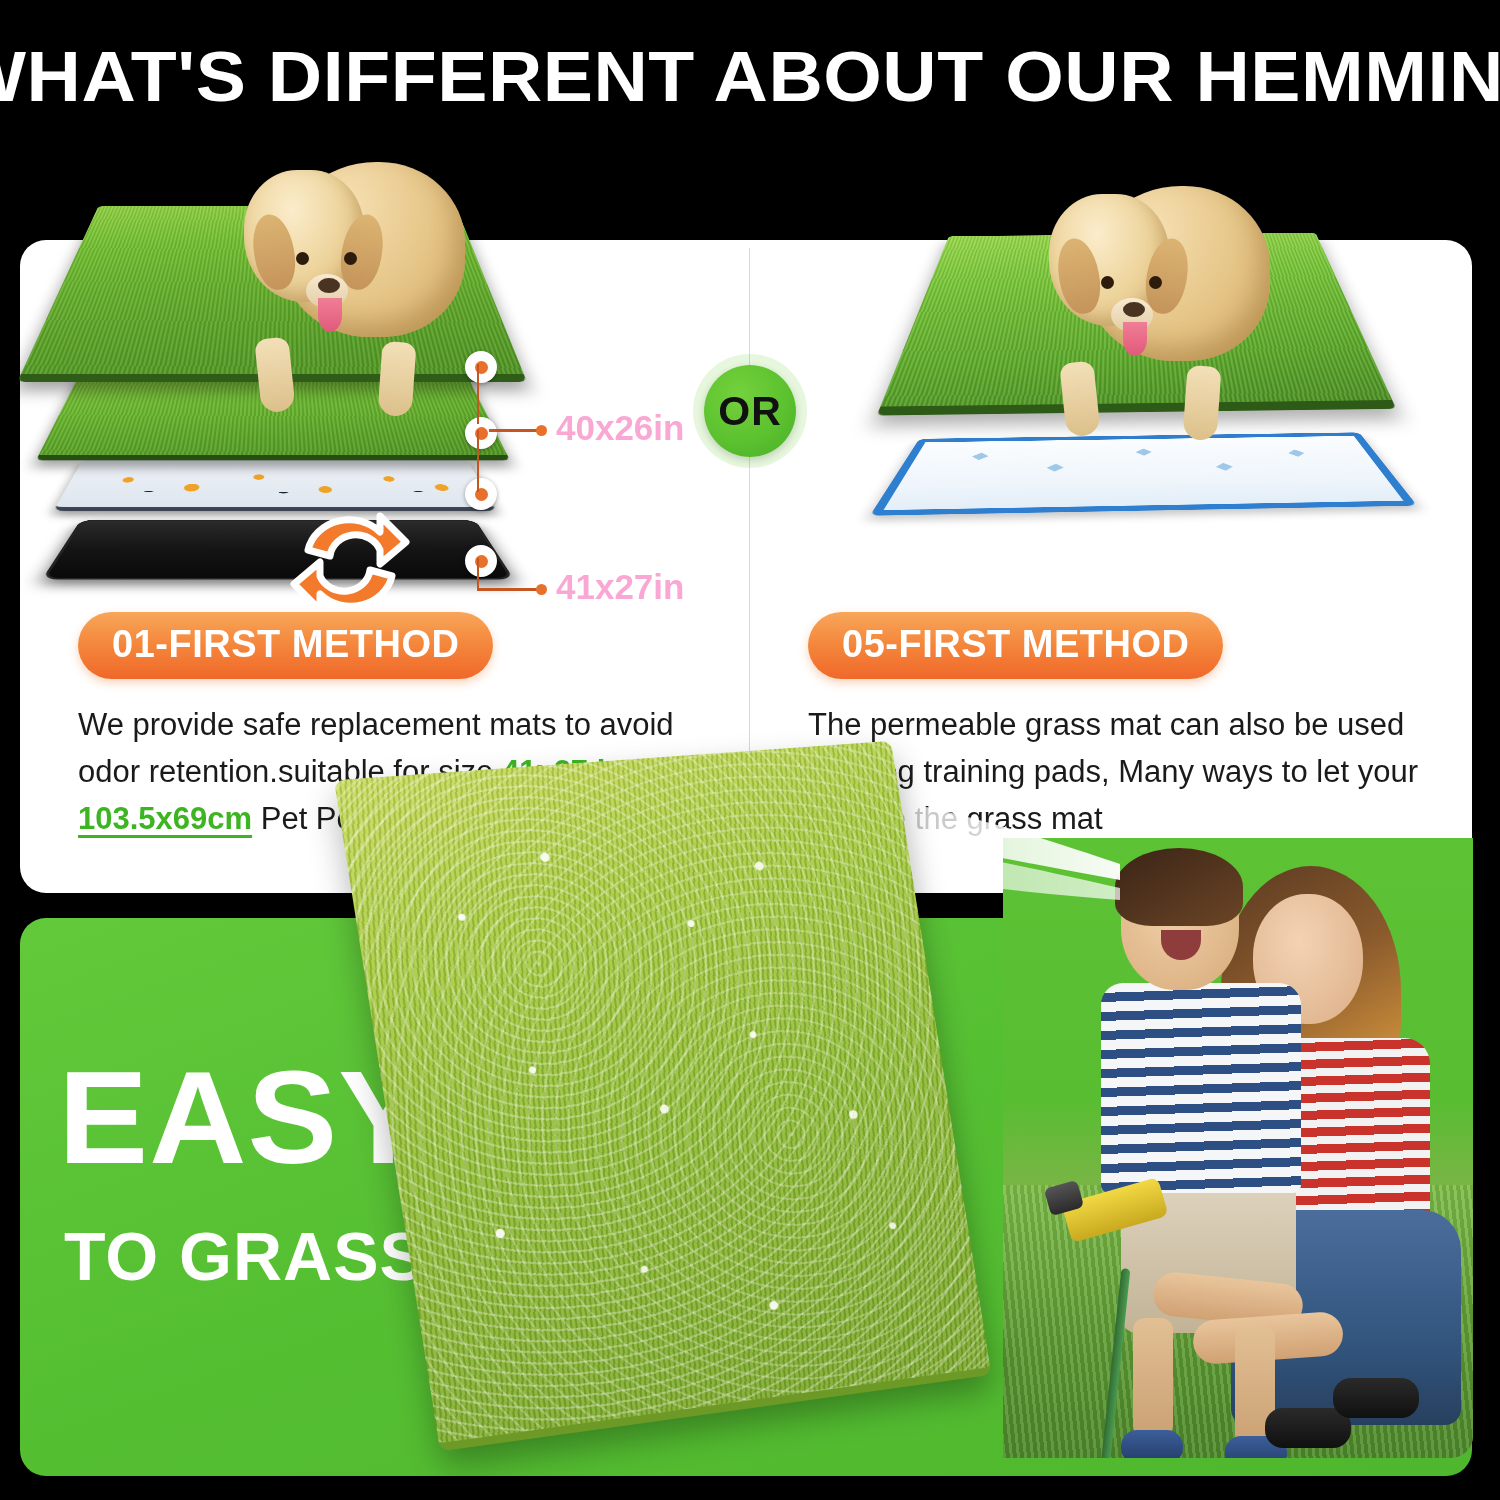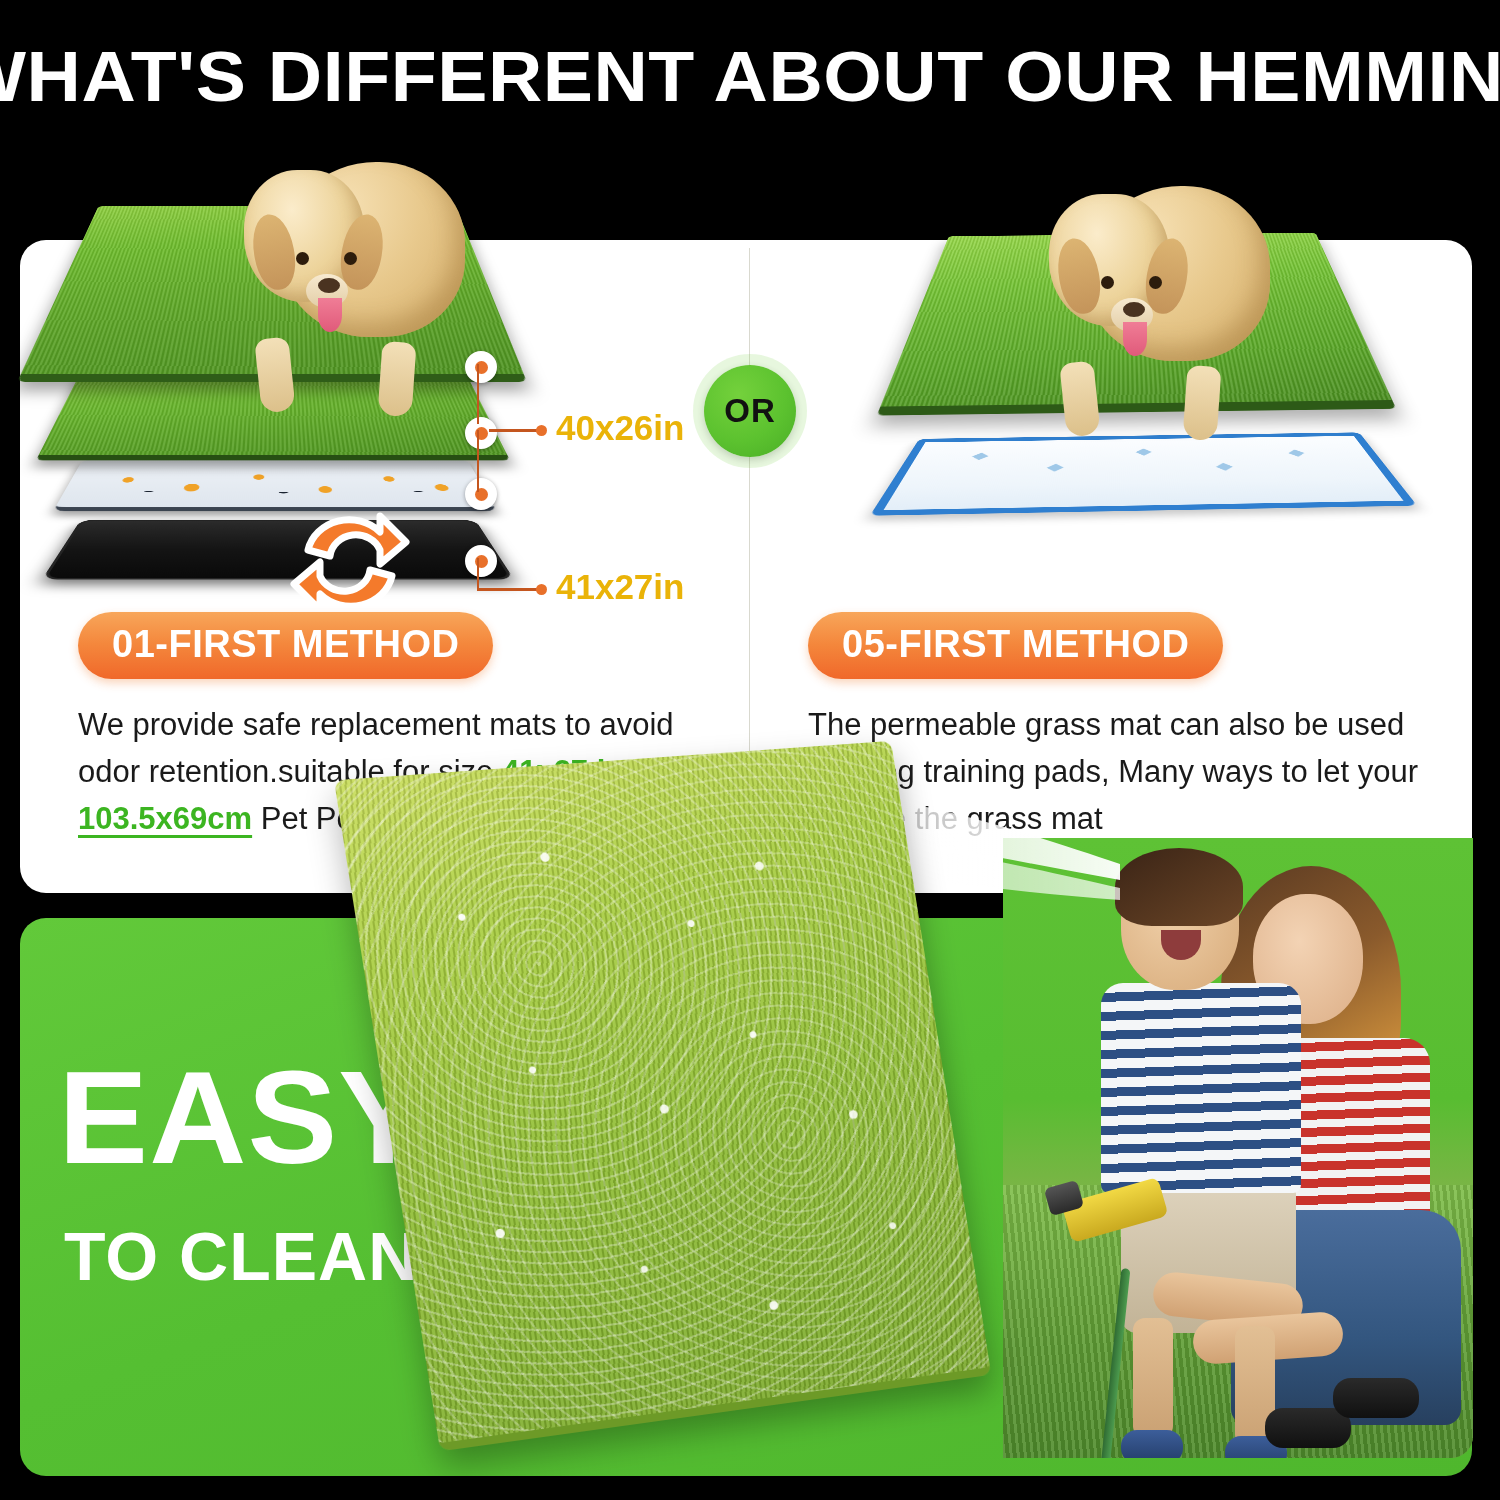--- a/index.html
+++ b/index.html
@@ -125,30 +125,30 @@
   .dot{
     position:absolute;width:26px;height:26px;border-radius:50%;
     background:#fff;border:3px solid #fff;
     box-shadow:0 1px 4px rgba(0,0,0,.35);
     display:flex;align-items:center;justify-content:center;
   }
   .dot::after{content:"";width:13px;height:13px;border-radius:50%;background:#e8702a;}
   .lead-line{position:absolute;background:#c4561f;}
   .tiny-dot{position:absolute;width:11px;height:11px;border-radius:50%;background:#e8702a;}
   .size-label{
-    position:absolute;font-weight:bold;color:#eab308;font-size:35px;white-space:nowrap;
+    position:absolute;font-weight:bold;color:#f9a8d4;font-size:35px;white-space:nowrap;
   }
 
   
   .or-badge{
     position:absolute;left:704px;top:365px;width:92px;height:92px;border-radius:50%;
     background:radial-gradient(circle at 38% 32%,#74d13c 0%,#5cc22f 55%,#49ad26 100%);
     box-shadow:0 0 0 11px rgba(120,210,70,.18), 0 3px 8px rgba(0,0,0,.2);
     display:flex;align-items:center;justify-content:center;
-    color:#111;font-weight:bold;font-size:33px;
+    color:#111;font-weight:bold;font-size:41px;
     font-family:"Liberation Sans Narrow","Liberation Sans",sans-serif;
     letter-spacing:1px;
   }
 
   
   .right-photo{position:absolute;left:890px;top:150px;width:560px;height:420px;}
   .pad-blue{
     position:absolute;left:10px;top:240px;width:470px;height:140px;
     background:linear-gradient(180deg,#fbfdff 0%,#eef5fb 70%,#e3eef8 100%);
     border:9px solid #2f7fd0;
@@ -385,21 +385,21 @@
 
   <div class="method m2">
     <div class="badge">05-FIRST METHOD</div>
     <div class="body-text">
       <span>The permeable grass mat can also be used withdog training pads,  Many ways to let your pet like the grass mat</span>
     </div>
   </div>
 
   <div class="green-panel"></div>
   <div class="easy">EASY</div>
-  <div class="toclean">TO CLEAN</div>
+  <div class="toclean">TO GRASS</div>
 
   <div class="family">
     <div class="lawn"></div>
     <div class="woman-hair"></div>
     <div class="woman-face"></div>
     <div class="woman-top"></div>
     <div class="woman-jeans"></div>
     <div class="boy-shorts"></div>
     <div class="boy-shirt"></div>
     <div class="boy-head"></div>

